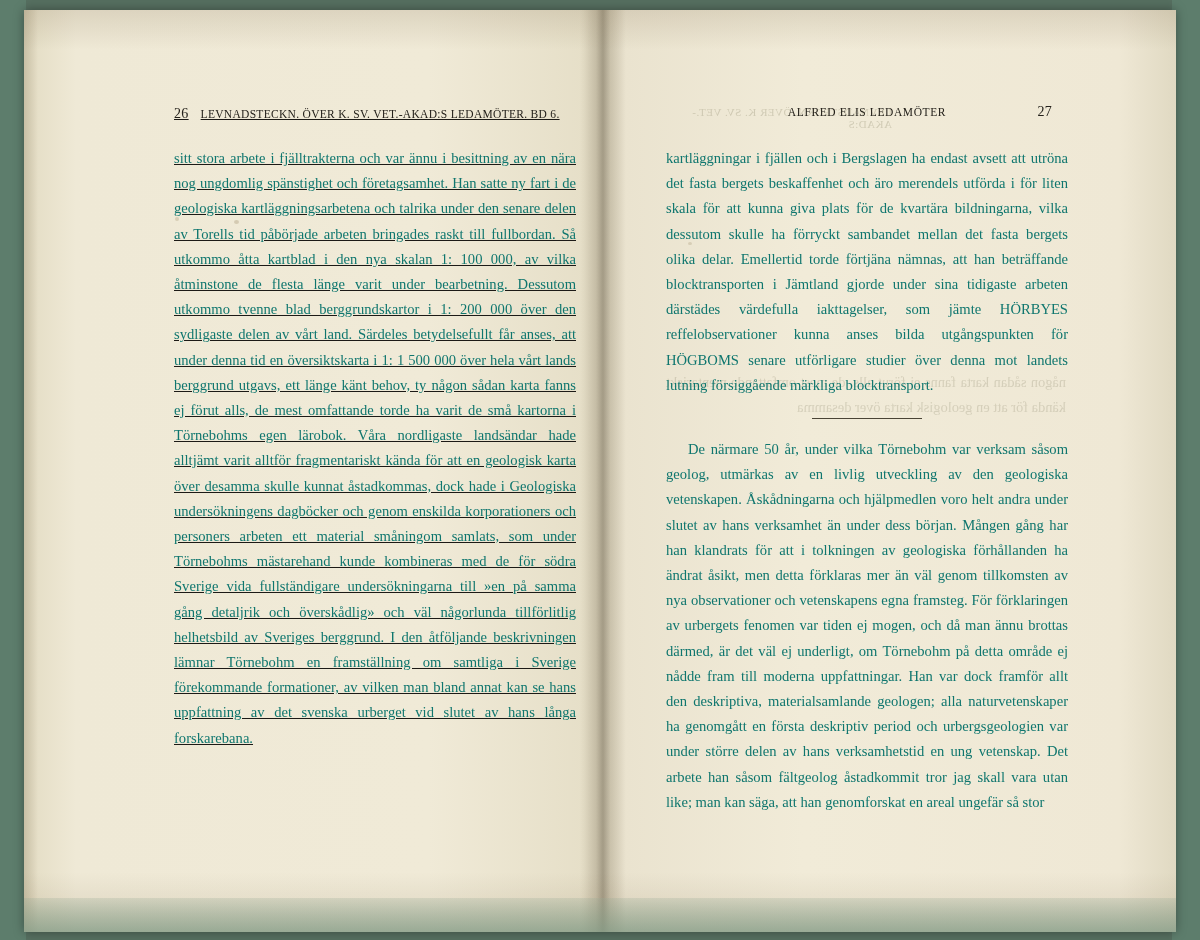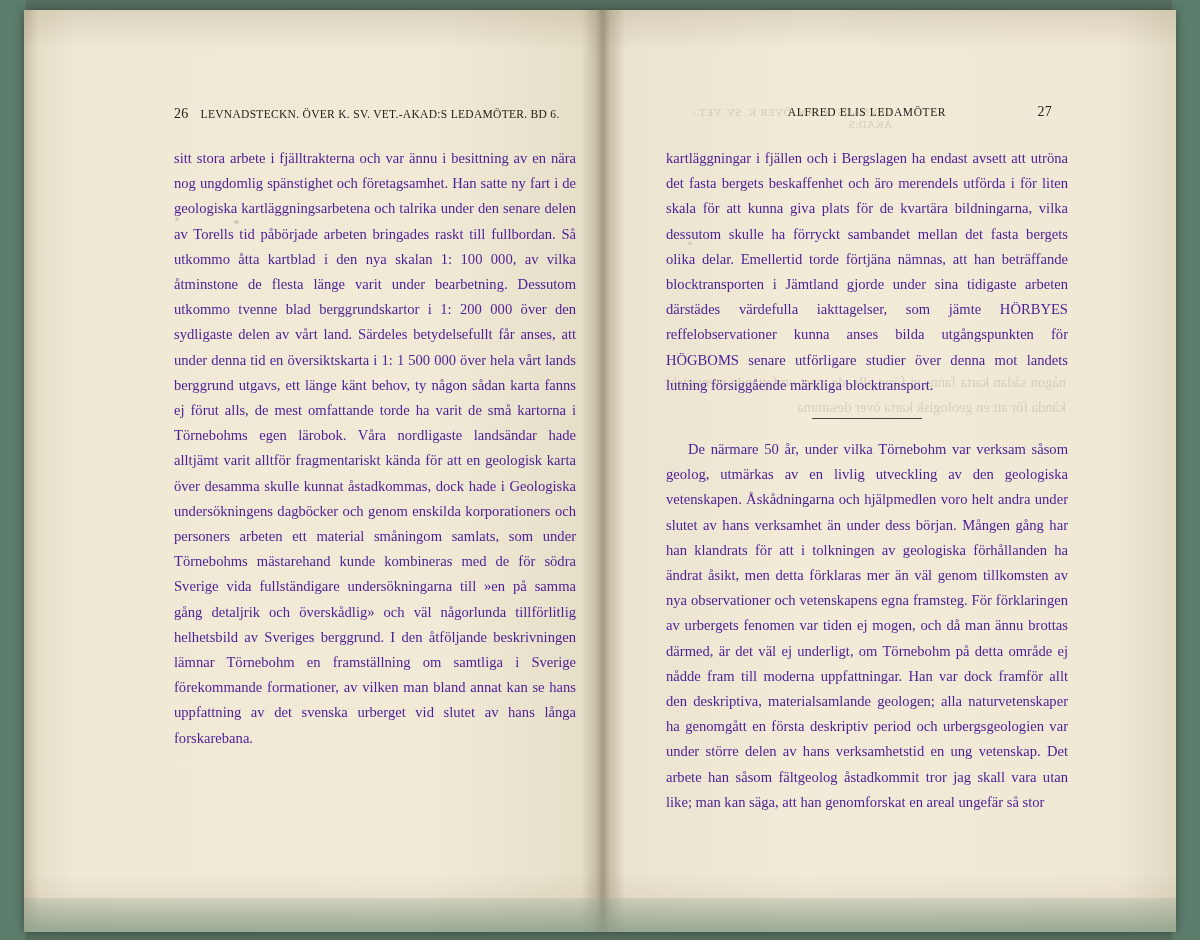--- a/index.html
+++ b/index.html
@@ -105,21 +105,21 @@
     pointer-events: none;
   }
 
   
   .col {
     position: absolute;
     top: 96px;
     width: 402px;
     color: #1c1a16;
   }
-  .col.left { left: 150px; }
+  .col.left { left: 150px; text-decoration: underline; }
   .col.right { left: 642px; }
 
   .runhead {
     font-size: 11.5px;
     letter-spacing: 0.3px;
     color: #24211b;
     height: 18px;
     white-space: nowrap;
   }
   .runhead .folio {
@@ -142,21 +142,21 @@
   }
   .runhead .caps { font-variant: small-caps; }
 
   .body-text {
     margin-top: 22px;
     font-size: 14.6px;
     line-height: 25.2px;
     text-align: justify;
     text-justify: inter-word;
     hyphens: manual;
-    color: #4c1d95;
+    color: #0f766e;
   }
   .body-text p { margin: 0; }
   .body-text p.indent { text-indent: 22px; }
 
   .rule {
     width: 110px;
     height: 1px;
     background: #4a4436;
     margin: 20px auto 18px auto;
   }

